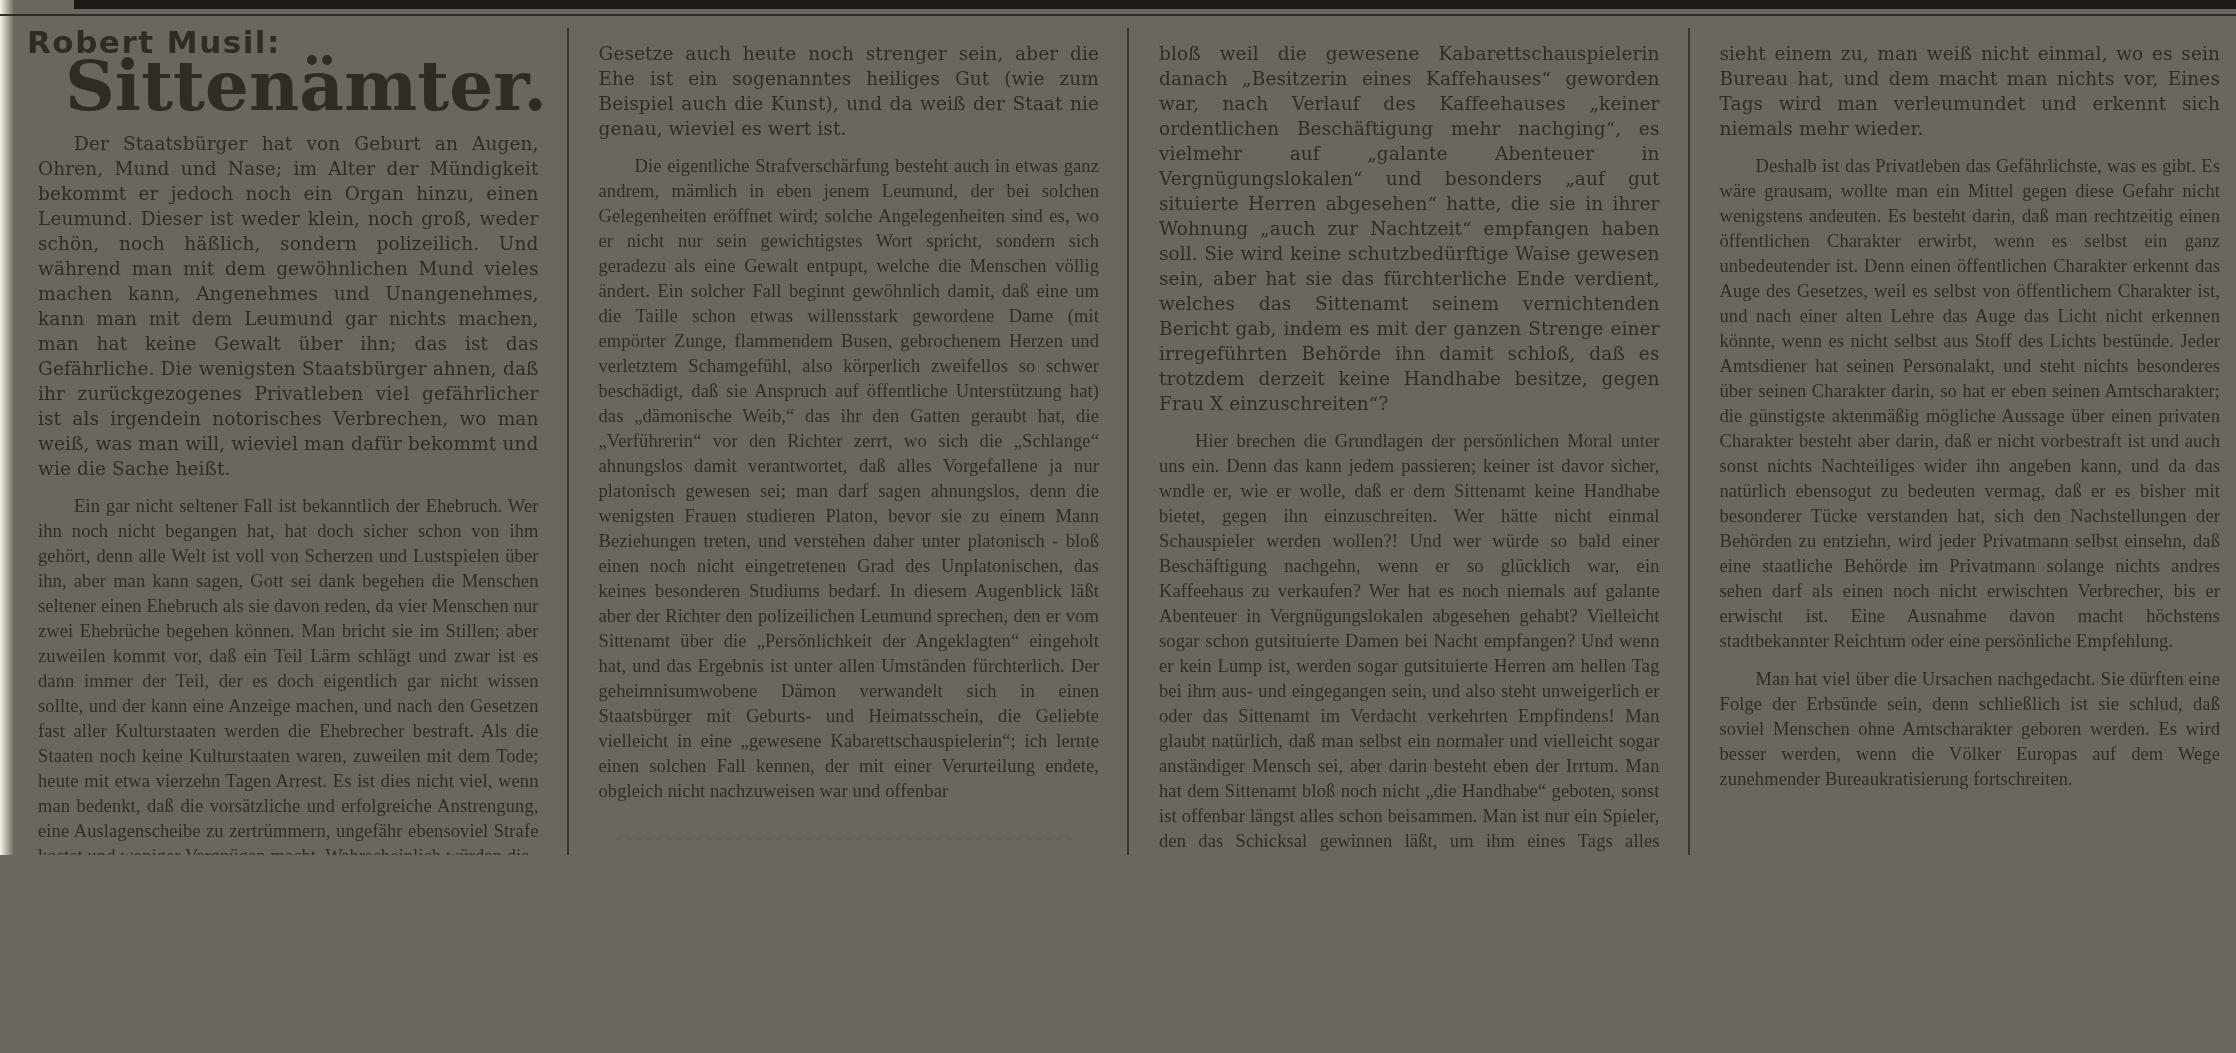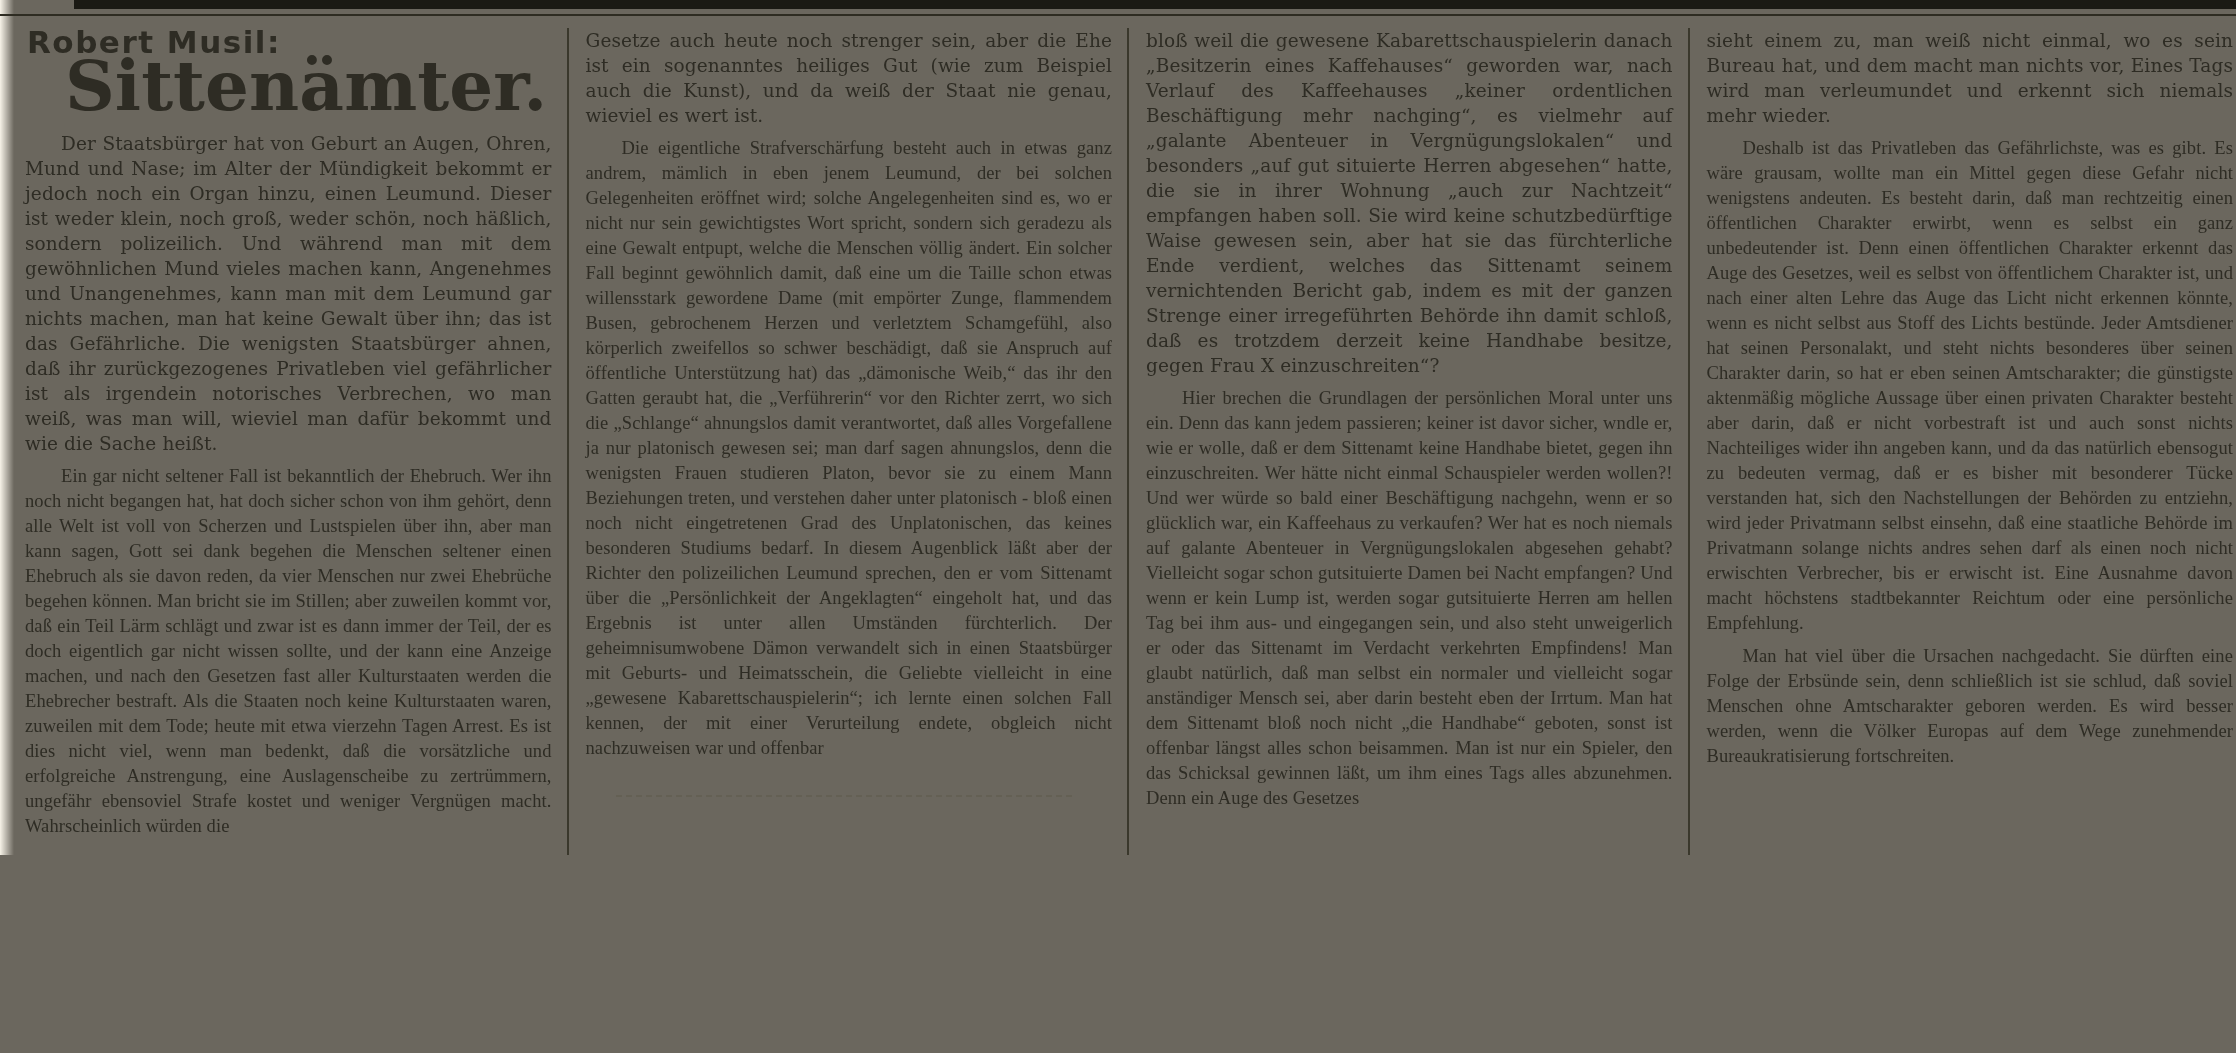--- a/index.html
+++ b/index.html
@@ -43,21 +43,21 @@
     text-align:left;
   }
   .headline{
     font-family:"DejaVu Serif", serif;
     font-weight:bold;
     font-size:69px;
     line-height:58px;
     text-align:right;
     margin:2px 4px 16px 0;
   }
-  .col p{margin:0;}
+  .col p{margin:13px;}
   .col p.indent{text-indent:36px;}
   .col p + p{margin-top:8px;font-family:Liberation Serif, serif;}
   .end-dash{
     height:0;border-top:2px dashed rgba(86,80,62,0.30);
   }
   .end-dash.c1{margin:30px 10px 0 120px;}
   .end-dash.c2{margin:34px 40px 0 30px;}
   .stamp{
     position:absolute;left:2024px;top:990px;
     width:230px;height:230px;border-radius:50%;

